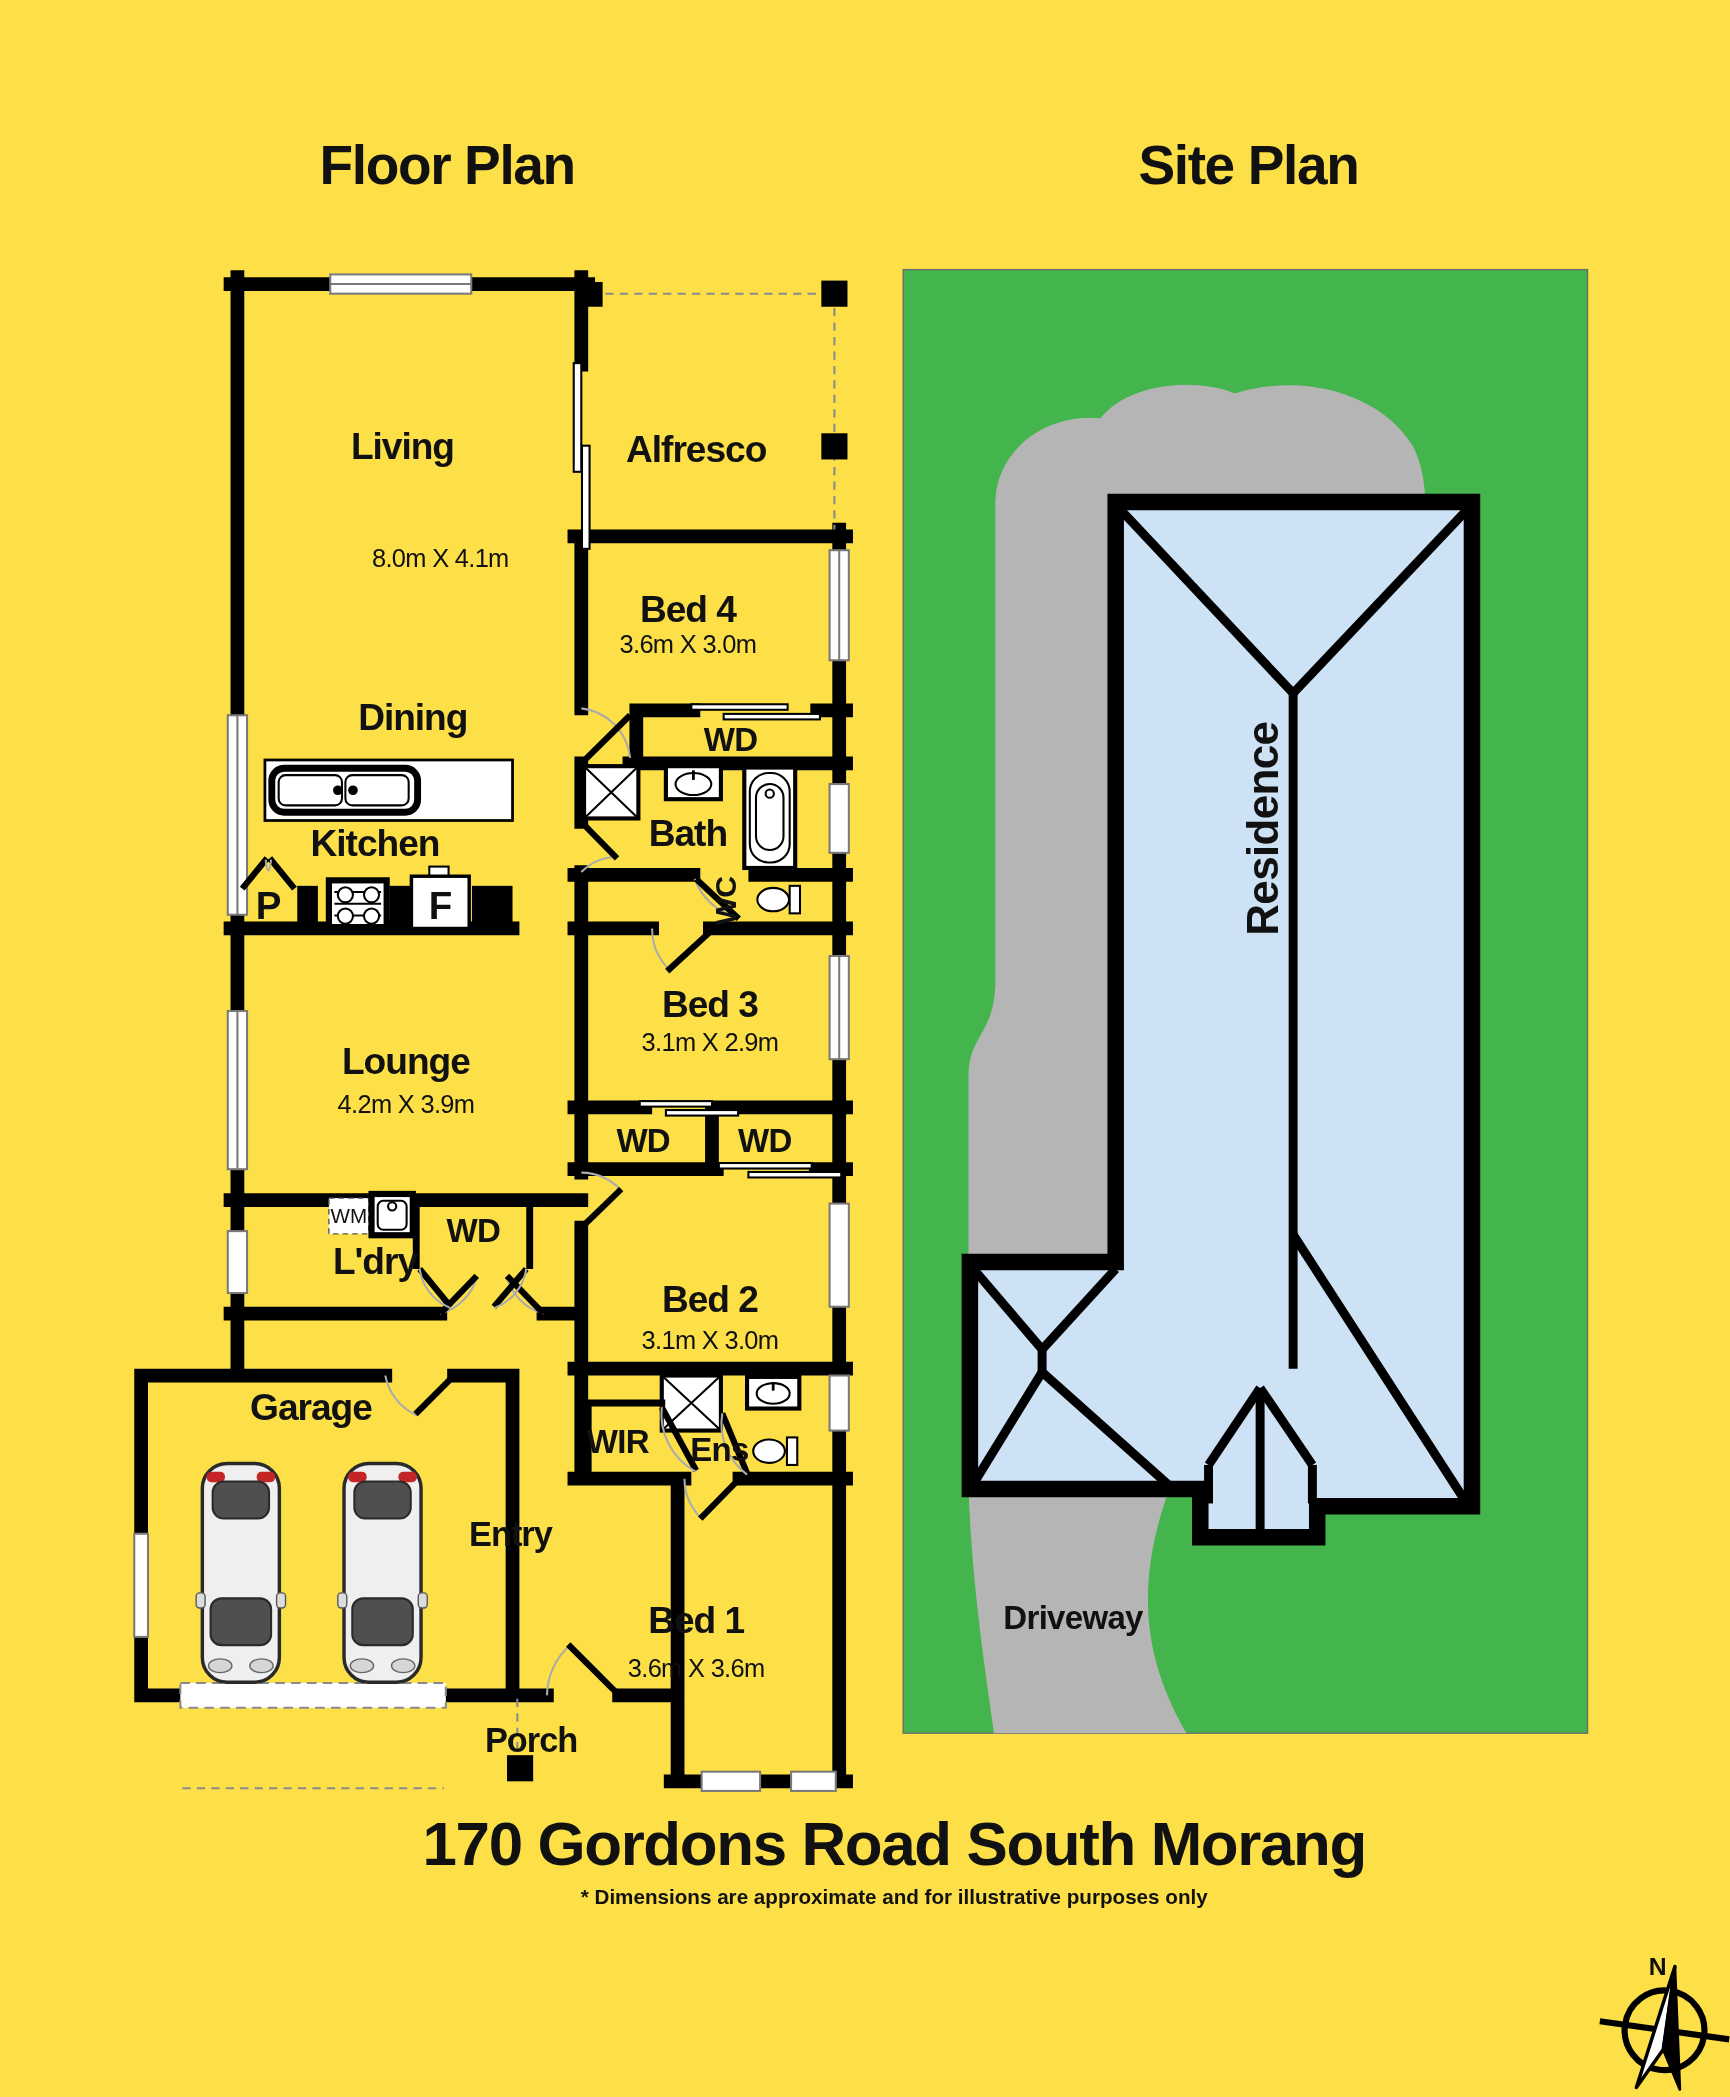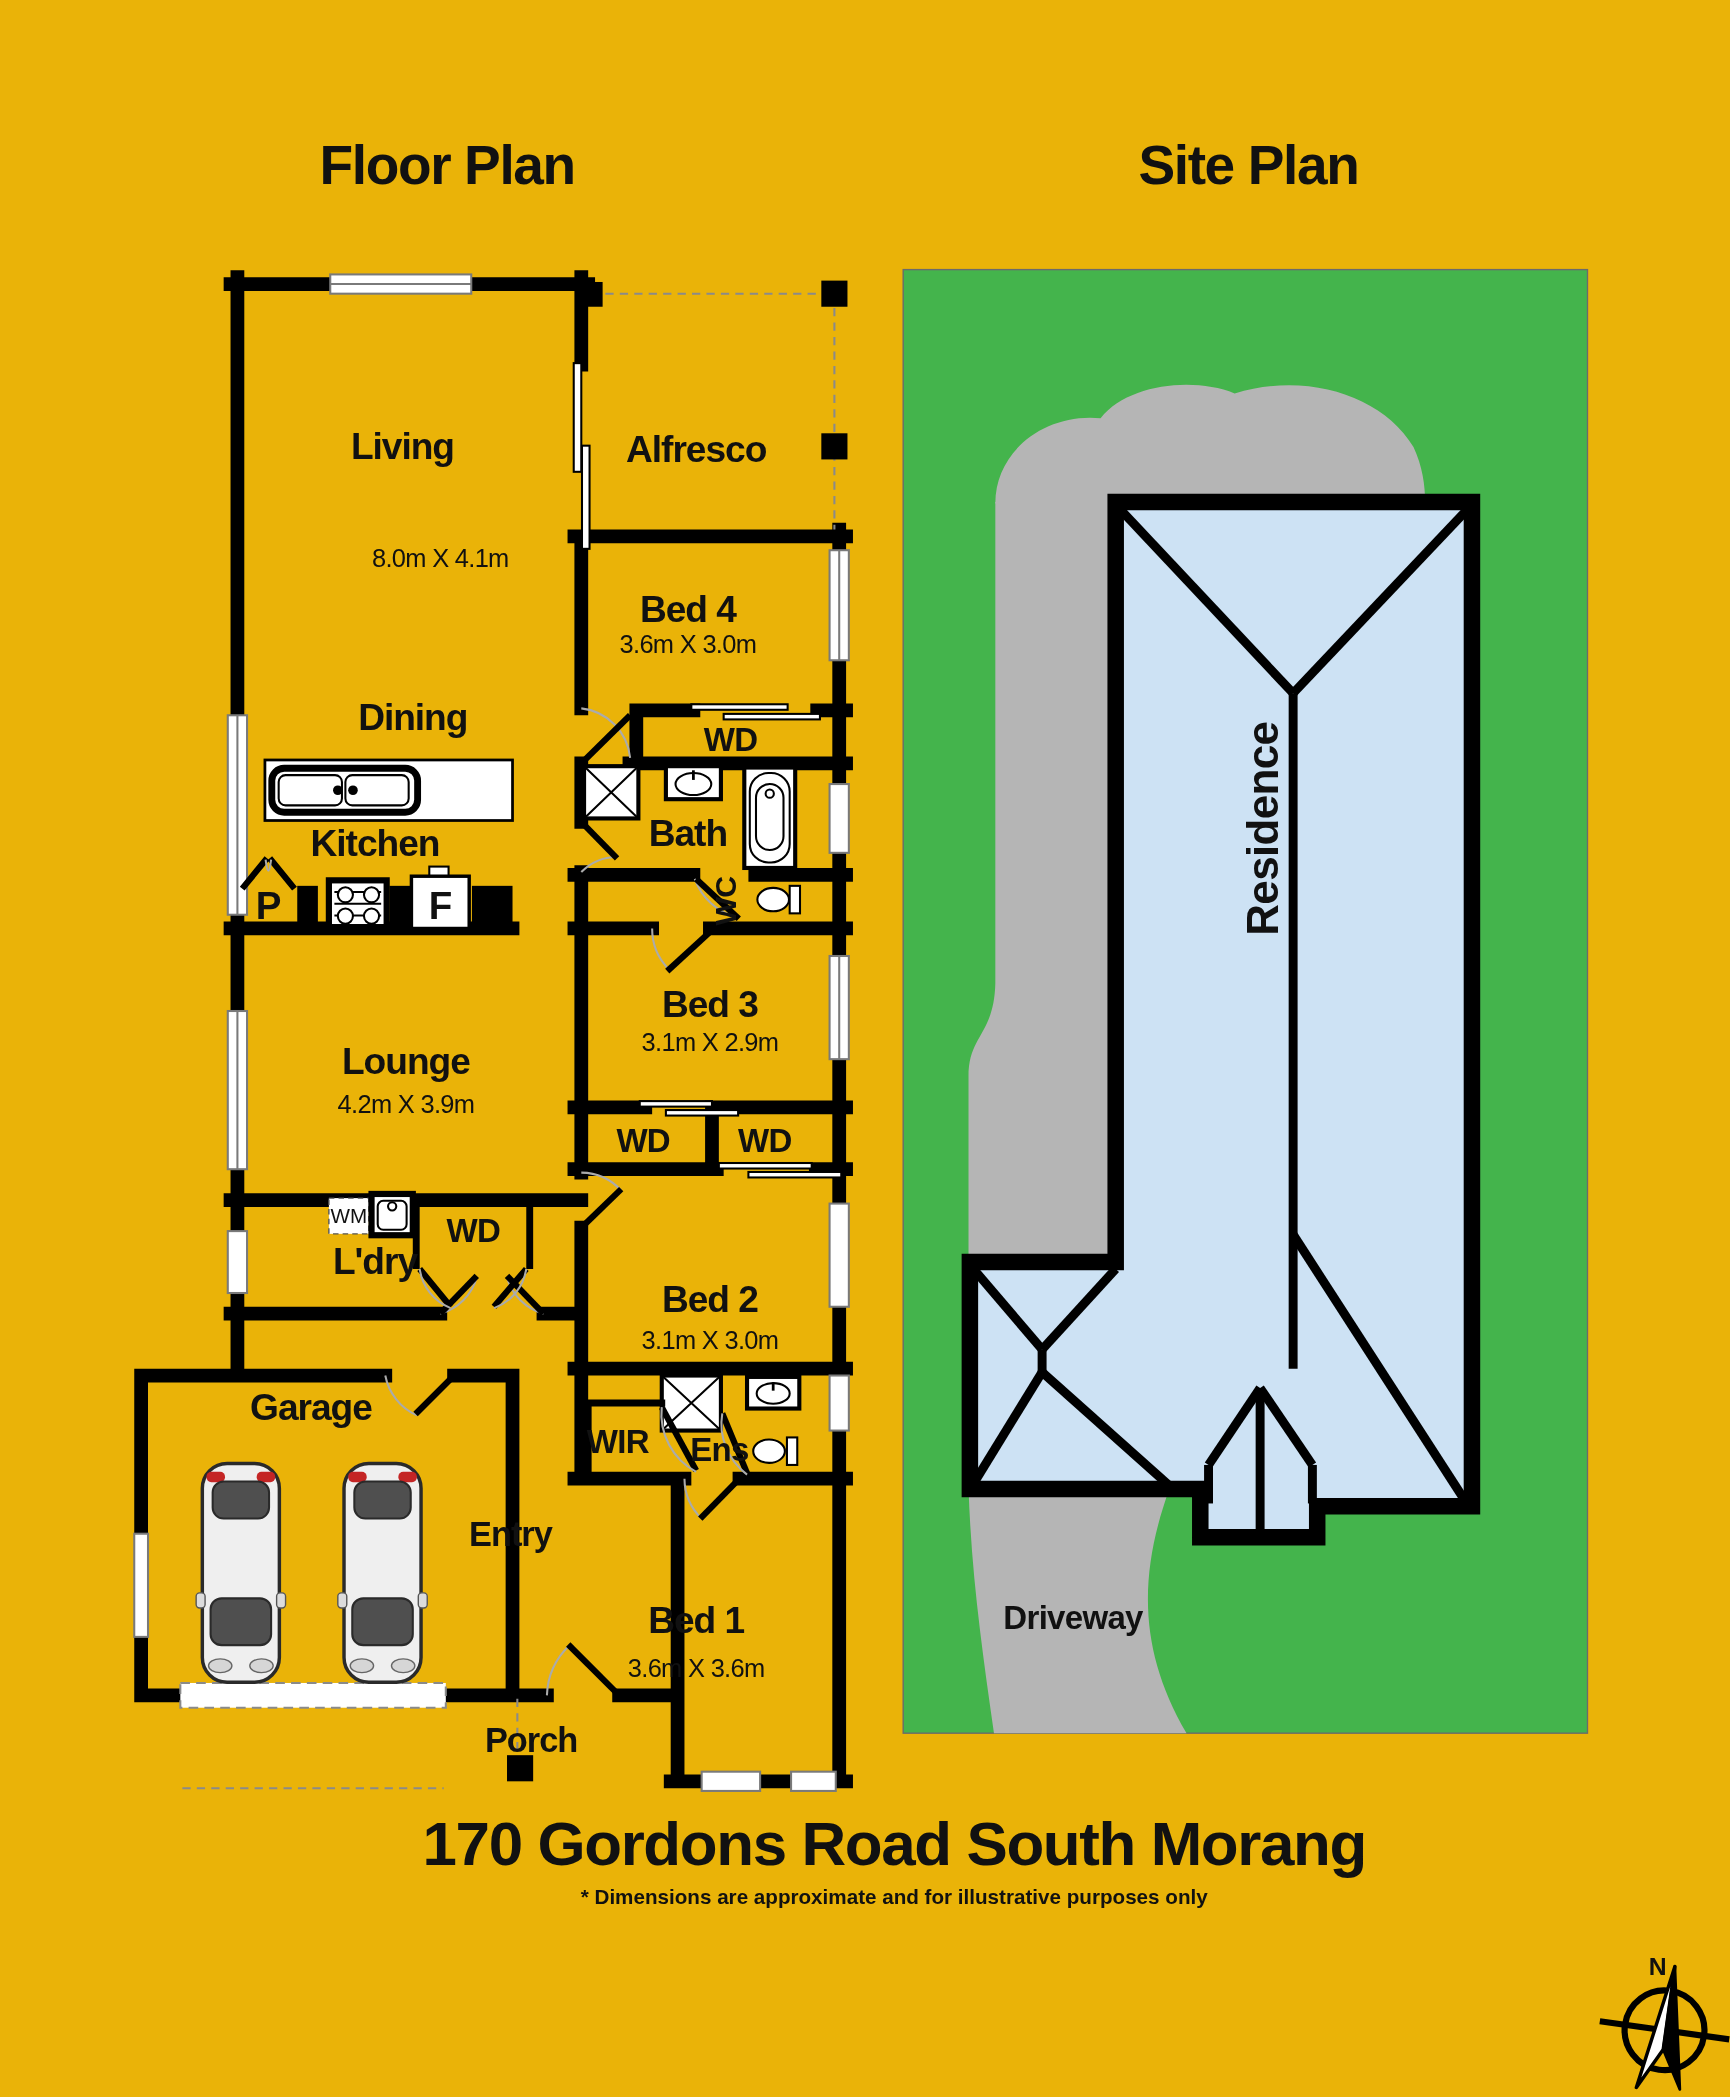--- a/index.html
+++ b/index.html
@@ -1,16 +1,16 @@
 <!DOCTYPE html>
 <html style="font-size:11px"><head>
 <meta charset="utf-8">
 <style>
   html,body{margin:0;padding:0;background:#ffffff;}
-  .page{position:relative;width:1730px;height:2097px;background:#eab308;}
+  .page{position:relative;width:1730px;height:2097px;background:#fde047;}
   svg{display:block;}
   text{font-family:"Liberation Sans","DejaVu Sans",sans-serif;fill:#111;}
   .title{font-size:80px;font-weight:600;letter-spacing:-2px;text-anchor:middle;}
   .room{font-size:54px;font-weight:600;letter-spacing:-1.5px;text-anchor:middle;}
   .dims{font-size:37px;font-weight:500;letter-spacing:-1px;text-anchor:middle;}
   .small{font-size:48px;font-weight:600;letter-spacing:-1px;text-anchor:middle;}
   .tiny{font-size:30px;font-weight:500;text-anchor:middle;}
   .address{font-size:90px;font-weight:700;letter-spacing:-2px;text-anchor:middle;}
   .disclaimer{font-size:30px;font-weight:700;text-anchor:middle;}
   .sitelabel{font-size:64px;font-weight:700;letter-spacing:-1px;text-anchor:middle;}

